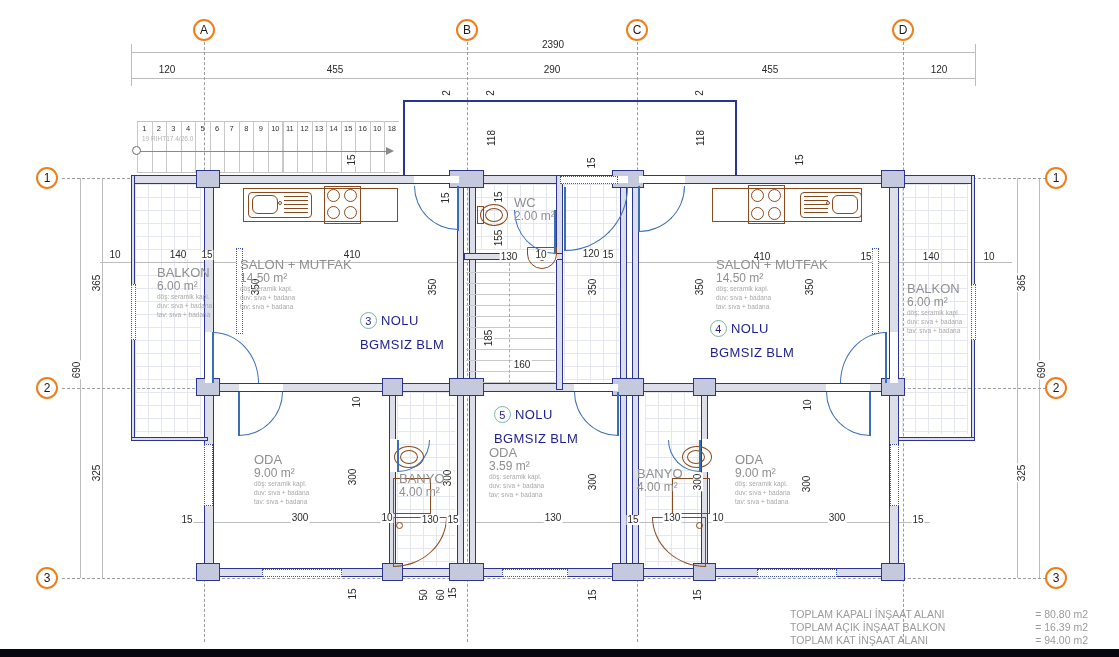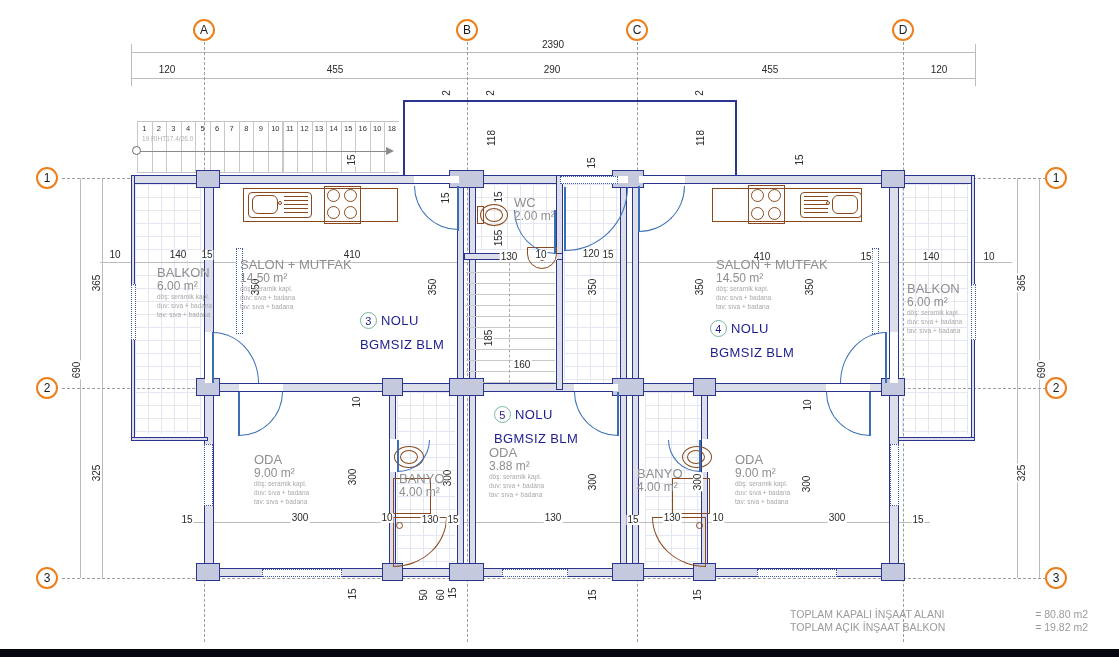--- a/index.html
+++ b/index.html
@@ -346,21 +346,21 @@
         <div class="rfin">döş: seramik kapl.</div>
         <div class="rfin">duv: sıva + badana</div>
         <div class="rfin">tav: sıva + badana</div>
       </div>
       <div class="room" style="left: 399px; top: 472px;">
         <div class="rname">BANYO</div>
         <div class="rarea">4.00 m²</div>
       </div>
       <div class="room" style="left: 489px; top: 446px;">
         <div class="rname">ODA</div>
-        <div class="rarea">3.88 m²</div>
+        <div class="rarea">3.59 m²</div>
         <div class="rfin">döş: seramik kapl.</div>
         <div class="rfin">duv: sıva + badana</div>
         <div class="rfin">tav: sıva + badana</div>
       </div>
       <div class="room" style="left: 637px; top: 467px;">
         <div class="rname">BANYO</div>
         <div class="rarea">4.00 m²</div>
       </div>
       <div class="room" style="left: 735px; top: 453px;">
         <div class="rname">ODA</div>
@@ -394,18 +394,22 @@
       </div>
     </div>
 
   <div class="totals" id="totals">
       <div class="totrow">
         <div>TOPLAM KAPALI İNŞAAT ALANI</div>
         <div>= 80.80 m2</div>
       </div>
       <div class="totrow">
         <div>TOPLAM AÇIK İNŞAAT BALKON</div>
-        <div>= 19.82 m2</div>
+        <div>= 16.39 m2</div>
+      </div>
+      <div class="totrow">
+        <div>TOPLAM KAT İNŞAAT ALANI</div>
+        <div>= 94.00 m2</div>
       </div>
     </div>
 
   <div id="bottom-bar"></div>
 </div>
 
 </body></html>

